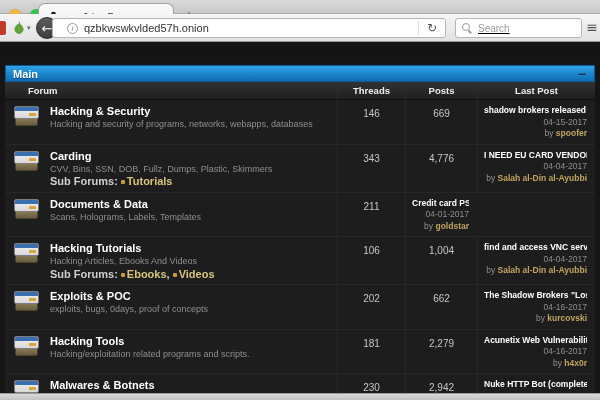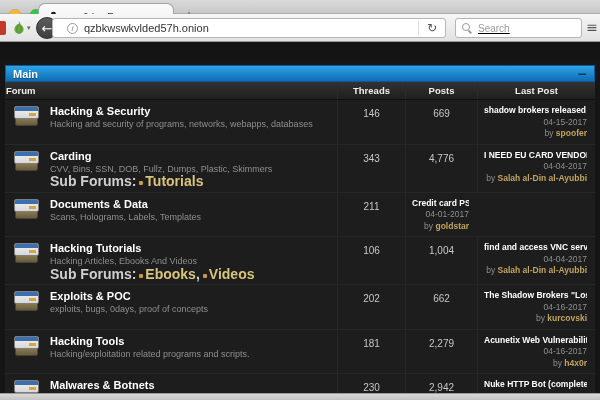--- a/index.html
+++ b/index.html
@@ -49,37 +49,37 @@
   
   .content { position:absolute; top:58px; left:0; right:0; bottom:7px; background:#151515; padding:7px 5px 0; overflow:hidden; }
   .cat-bar { height:17px; background:linear-gradient(#2fa3e6,#0e6cb4); border:1px solid #0a5escape90;
              border:1px solid #0b5a97; display:flex; align-items:center; justify-content:space-between;
              padding:0 7px; color:#fff; font-weight:bold; font-size:11px; text-shadow:0 1px 1px rgba(0,0,0,.4); }
   .collapse { color:#0a2f4d; font-weight:bold; font-size:12px; text-shadow:none; font-family:"DejaVu Sans", sans-serif; }
 
   .grid { display:grid; grid-template-columns:1fr 68px 72px 118px; }
   .thead { background:linear-gradient(#323232,#1f1f1f); color:#eee; font-size:9.5px; font-weight:bold; border-bottom:1px solid #101010; }
   .thead > div { padding:3px 6px; border-left:1px solid #2c2c2c; text-align:center; }
-  .thead > div:first-child { border-left:none; text-align:left; padding-left:1px; }
+  .thead > div:first-child { border-left:none; text-align:left; padding-left:23px; }
 
   .row { background:#1d1d1d; border-top:1px solid #272727; }
   .row:first-child { border-top:none; }
   .cell { border-left:1px solid #272727; padding:5px 6px; }
   .forum-cell { border-left:none; display:flex; gap:9px; padding-left:9px; align-items:flex-start; }
 
   .cc-icon { position:relative; width:27px; height:20px; flex:0 0 auto; margin-top:1px; }
   .card { position:absolute; border-radius:2px; }
   .card.back  { left:1px; bottom:0; width:23px; height:12px; background:linear-gradient(#9c8b5d,#675c40); border:1px solid #4c432c; }
   .card.front { left:0; top:0; width:25px; height:13px; background:linear-gradient(#f2f2f2,#d8d8d8); border:1px solid #7d7d7d; overflow:hidden; }
   .card.front::before { content:""; position:absolute; left:0; top:0; right:0; height:4px; background:#3b6fae; }
   .card.front::after  { content:""; position:absolute; right:2px; bottom:2px; width:7px; height:3px; background:#d8a63c; }
 
   .f-title { font-size:11px; font-weight:bold; color:#fff; line-height:12px; }
   .f-desc  { font-size:9px; color:#8f8f8f; line-height:10.5px; margin-top:2px; }
-  .f-subs  { font-size:14px; color:#cfcfcf; font-weight:bold; line-height:10.5px; margin-top:2px; }
+  .f-subs  { font-size:11px; color:#cfcfcf; font-weight:bold; line-height:10.5px; margin-top:2px; }
   .subforum-link { color:#d9c47c; font-weight:bold; margin-left:3px; }
   .sf-dot { display:inline-block; width:4px; height:4px; background:#c89b3c; border-radius:1px; margin-right:2px; vertical-align:1px; }
 
   .num { text-align:center; font-size:10px; color:#c7c7c7; padding-top:8px; }
 
   .lastpost { text-align:right; padding-right:8px; }
   .lp-title { font-size:8.5px; font-weight:bold; color:#fff; white-space:nowrap; overflow:hidden; line-height:10.5px; }
   .lp-date  { font-size:8.5px; color:#8f8f8f; line-height:10.5px; margin-top:1px; }
   .lp-by    { font-size:8.5px; color:#8f8f8f; line-height:10.5px; margin-top:1px; }
   .lp-user  { color:#c1a45e; font-weight:bold; }

